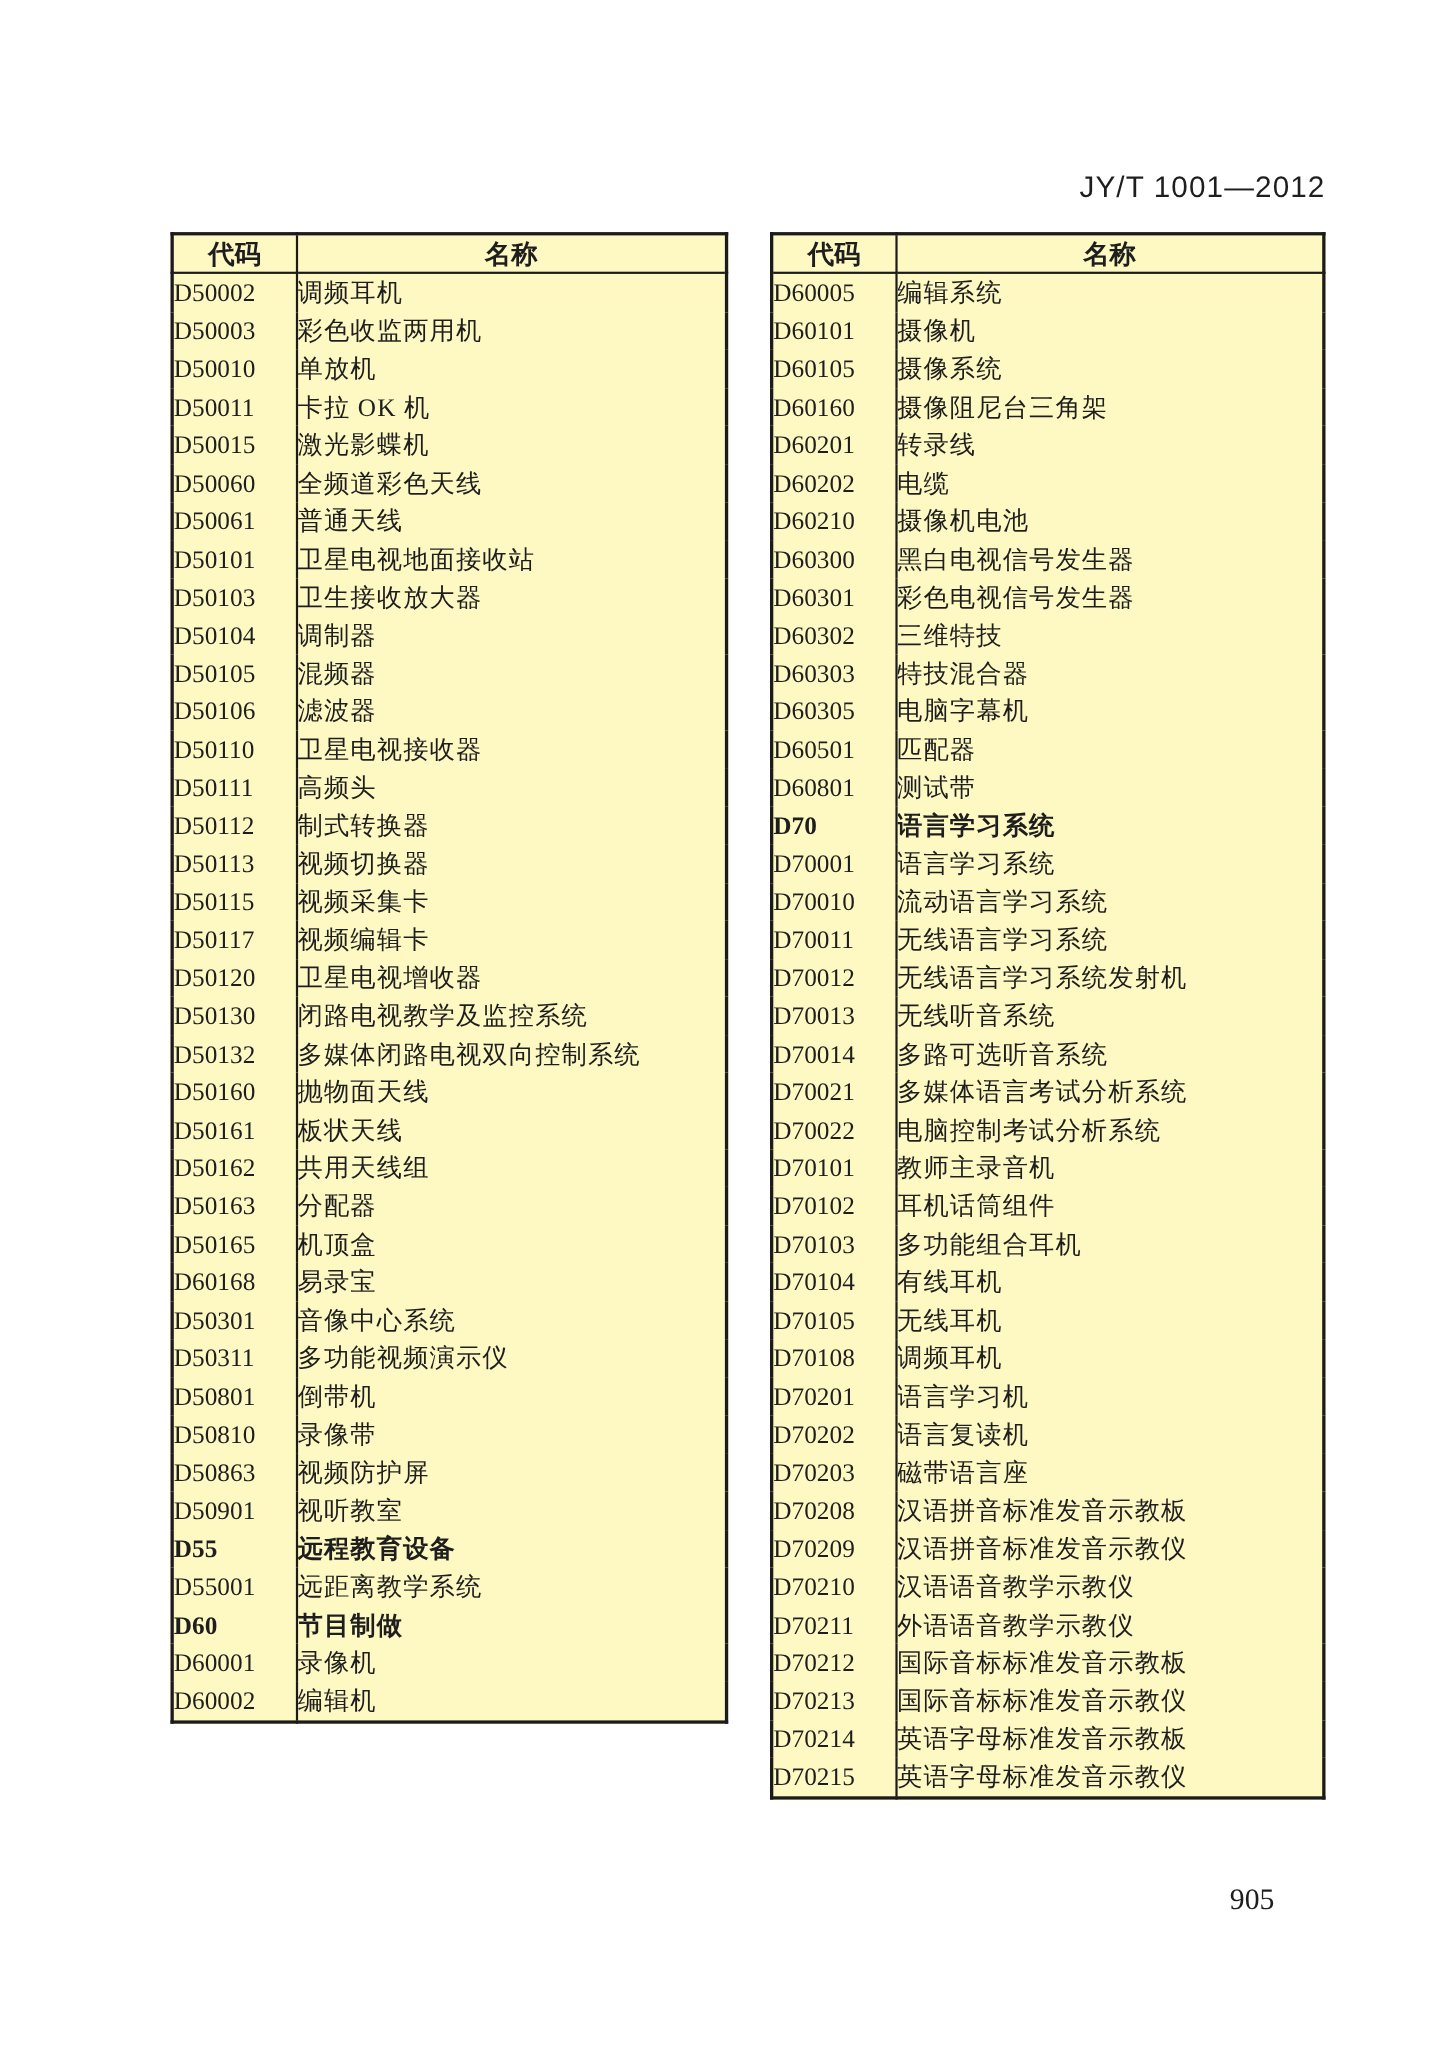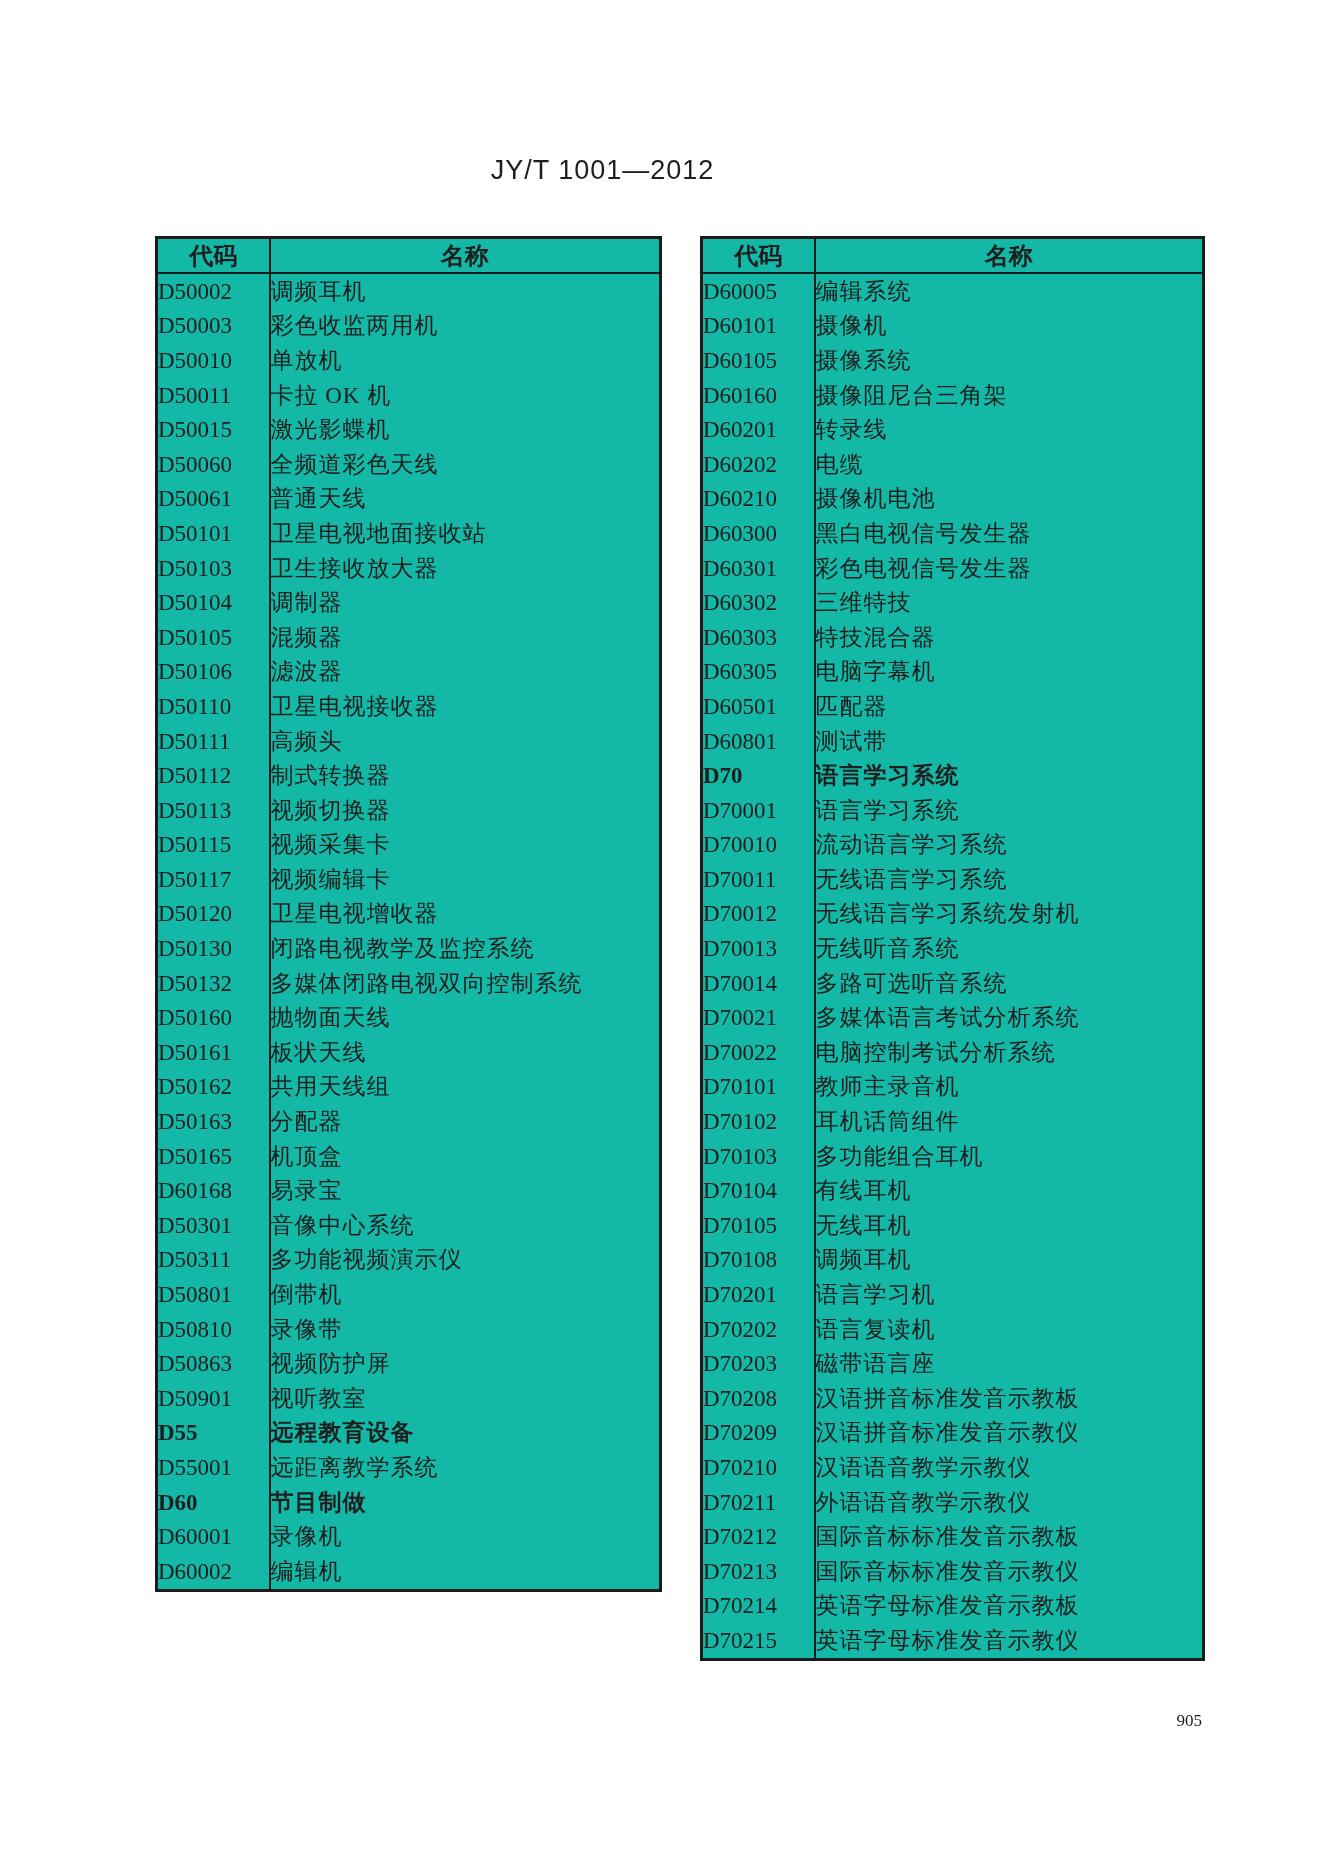--- a/index.html
+++ b/index.html
@@ -15,34 +15,33 @@
     background: #ffffff;
     font-family: "Liberation Serif", "DejaVu Serif", serif;
     color: #1e1e1e;
     overflow: hidden;
   }
   .doc-header {
     position: absolute;
     top: 155px;
     left: 0;
     width: 1205px;
-    text-align: center;
+    text-align: right;
     font-family: "Liberation Sans", "DejaVu Sans", sans-serif;
     font-size: 27px;
     letter-spacing: 1px;
     color: #1e1e1e;
     white-space: nowrap;
   }
   table.code-table {
     position: absolute;
     top: 211px;
     border-collapse: collapse;
     table-layout: fixed;
-    background: #14b8a6;
-    margin-top: 25px;
+    background: #fef9c3;
   }
   table.code-table.left  { left: 155px; width: 507px; }
   table.code-table.right { left: 700px; width: 505px; }
 
   table.code-table, table.code-table th, table.code-table td {
     border: 0 solid #1b1b1b;
   }
   table.code-table { border-width: 3px; }
   table.code-table th {
     border-bottom-width: 2px;
@@ -69,22 +68,22 @@
   }
   td.code-cell { padding-left: 19px; }
   td.name-cell { padding-left: 15px; letter-spacing: 1px; }
   tr.bold td { font-weight: bold; font-family: Liberation Serif, serif; }
 
   .page-number {
     position: absolute;
     top: 1711px;
     left: 1118px;
     width: 84px;
-    text-align: right;
-    font-size: 17px;
+    text-align: left;
+    font-size: 27px;
     font-family: "Liberation Serif", "DejaVu Serif", serif;
     color: #1e1e1e;
   }
 </style>
 </head>
 <body>
 
 <div class="page">
 
   <div class="doc-header">JY/T 1001—2012</div>

